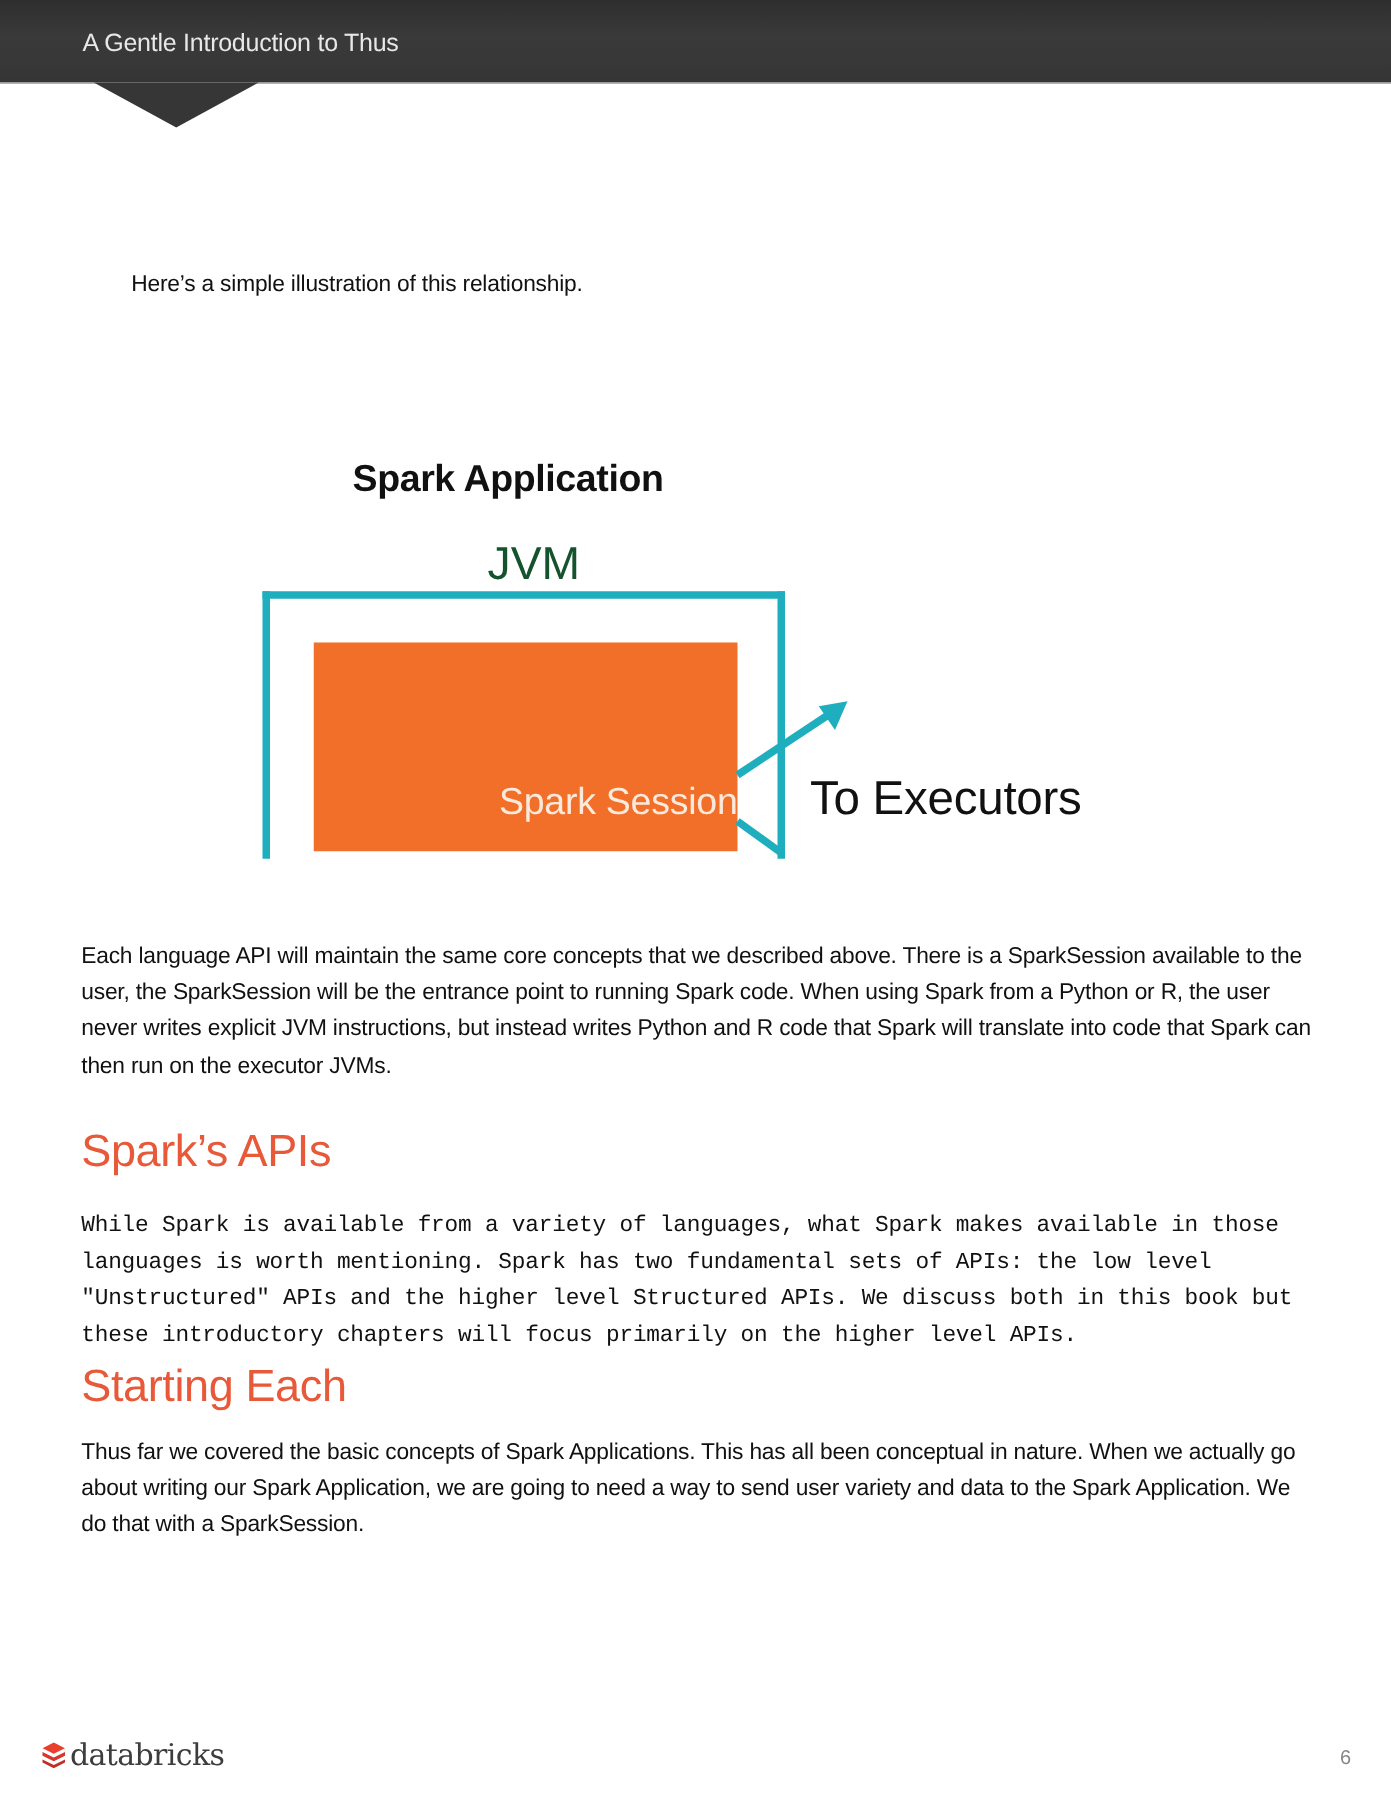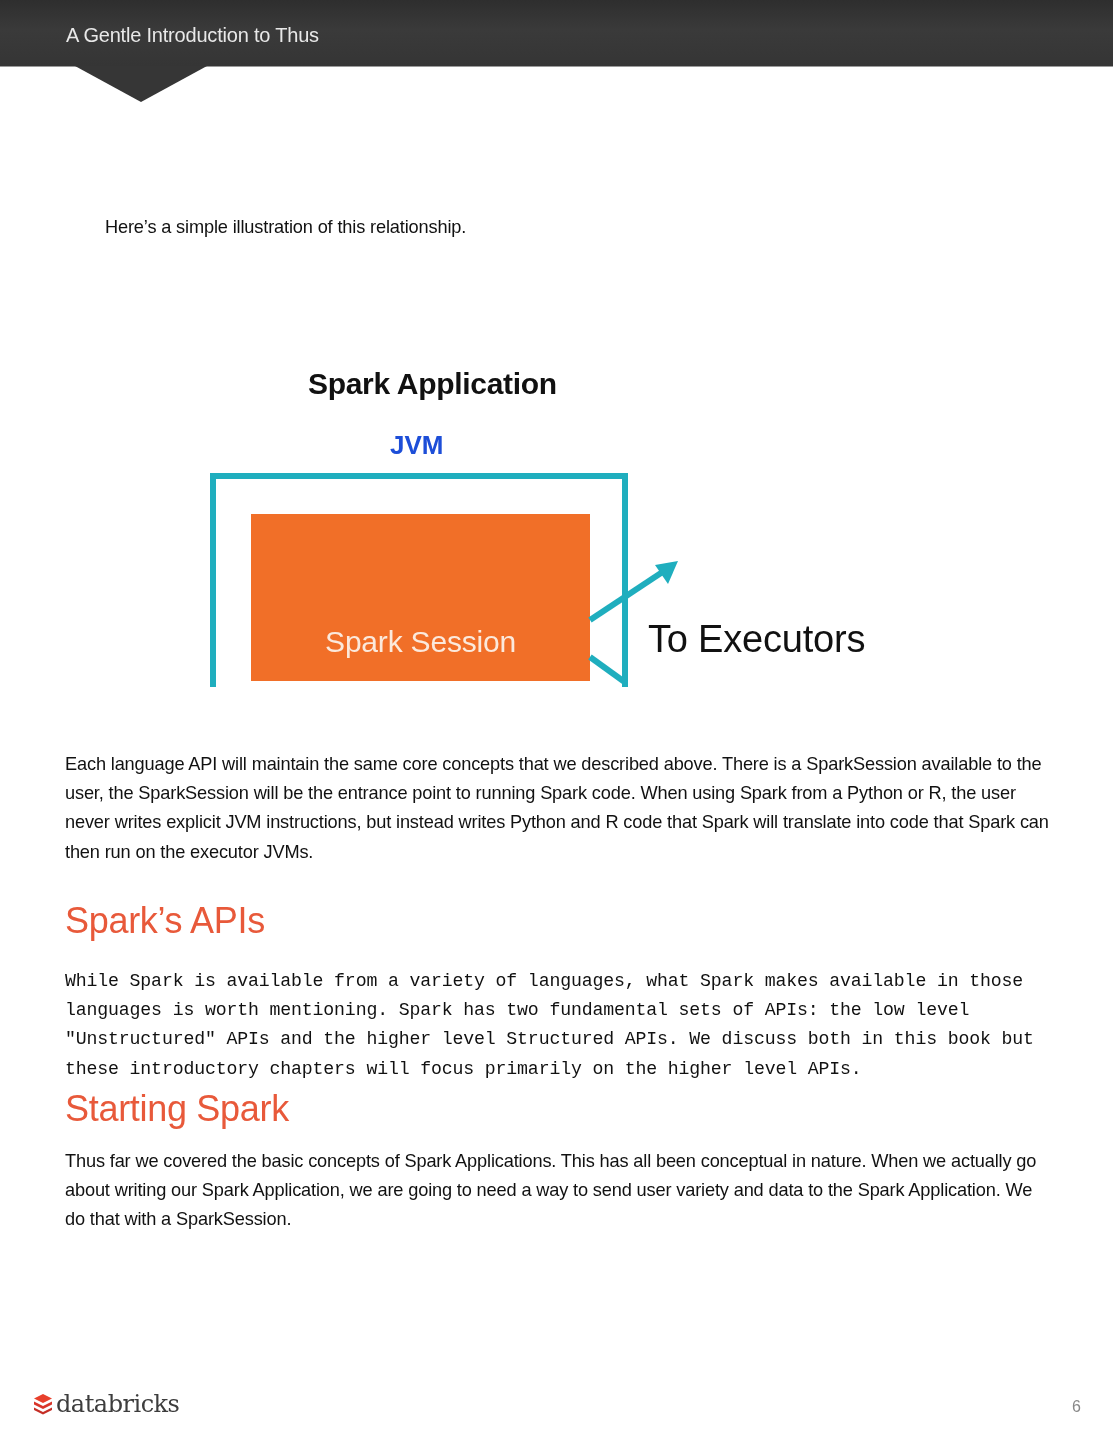--- a/index.html
+++ b/index.html
@@ -37,37 +37,37 @@
       position: absolute; left: 65px;
       font-size: 36px; color: #e8593a; font-weight: normal; letter-spacing: -0.3px;
       margin: 0;
     }
     .h-apis { top: 900px; }
     .h-start { top: 1088px; }
 
     
     .diagram { position: absolute; left: 0; top: 0; width: 1113px; height: 700px; pointer-events: none; }
     .diag-title {
-      position: absolute; left: 308px; top: 367px;
+      position: absolute; left: 282px; top: 367px;
       font-size: 30px; font-weight: bold; color: #111; letter-spacing: -0.3px;
     }
     .jvm-label {
       position: absolute; left: 390px; top: 430px;
-      font-size: 26px; font-weight: 700; color: #1d4ed8;
+      font-size: 37px; font-weight: 400; color: #14532d;
     }
     .jvm-box {
       position: absolute; left: 210px; top: 473px; width: 406px; height: 208px;
       border-top: 6px solid #1faebe; border-left: 6px solid #1faebe; border-right: 6px solid #1faebe;
     }
     .session-box {
       position: absolute; left: 251px; top: 514px; width: 339px; height: 167px;
       background: #f16f28;
     }
     .session-label {
-      position: absolute; left: 0; right: 0; bottom: 22px; text-align: center;
+      position: absolute; left: 0; right: 0; bottom: 22px; text-align: right;
       font-size: 30px; color: #fbe9dc; letter-spacing: -0.2px;
     }
     .executors-label {
       position: absolute; left: 648px; top: 618px;
       font-size: 38px; color: #111; letter-spacing: -0.2px;
     }
     .arrows { position: absolute; left: 0; top: 0; }
 
     .footer-logo {
       position: absolute; left: 33px; top: 1390px; display: flex; align-items: center;
@@ -102,21 +102,21 @@
     <line x1="590" y1="657" x2="626" y2="683" stroke="#1faebe" stroke-width="6"></line>
   </svg>
   <div class="executors-label">To Executors</div>
 </div>
 
 <div class="para p1">Each language API will maintain the same core concepts that we described above. There is a SparkSession available to the user, the SparkSession will be the entrance point to running Spark code. When using Spark from a Python or R, the user never writes explicit JVM instructions, but instead writes Python and R code that Spark will translate into code that Spark can then run on the executor JVMs.</div>
 
 <h2 class="section-heading h-apis">Spark’s APIs</h2>
 <div class="para p2">While Spark is available from a variety of languages, what Spark makes available in those languages is worth mentioning. Spark has two fundamental sets of APIs: the low level "Unstructured" APIs and the higher level Structured APIs. We discuss both in this book but these introductory chapters will focus primarily on the higher level APIs.</div>
 
-<h2 class="section-heading h-start">Starting Spark</h2>
+<h2 class="section-heading h-start">Starting Each</h2>
 <div class="para p3">Thus far we covered the basic concepts of Spark Applications. This has all been conceptual in nature. When we actually go about writing our Spark Application, we are going to need a way to send user variety and data to the Spark Application. We do that with a SparkSession.</div>
 
 <div class="footer-logo">
   <svg width="20" height="22" viewBox="0 0 20 22">
     <polygon points="10,1 19,5.5 10,10 1,5.5" fill="#e8402c"></polygon>
     <polygon points="1,8.5 10,13 19,8.5 19,11.5 10,16 1,11.5" fill="#d9352a"></polygon>
     <polygon points="1,14.5 10,19 19,14.5 19,17 10,21.5 1,17" fill="#c52e26"></polygon>
   </svg>
   <span class="logo-text">databricks</span>
 </div>

